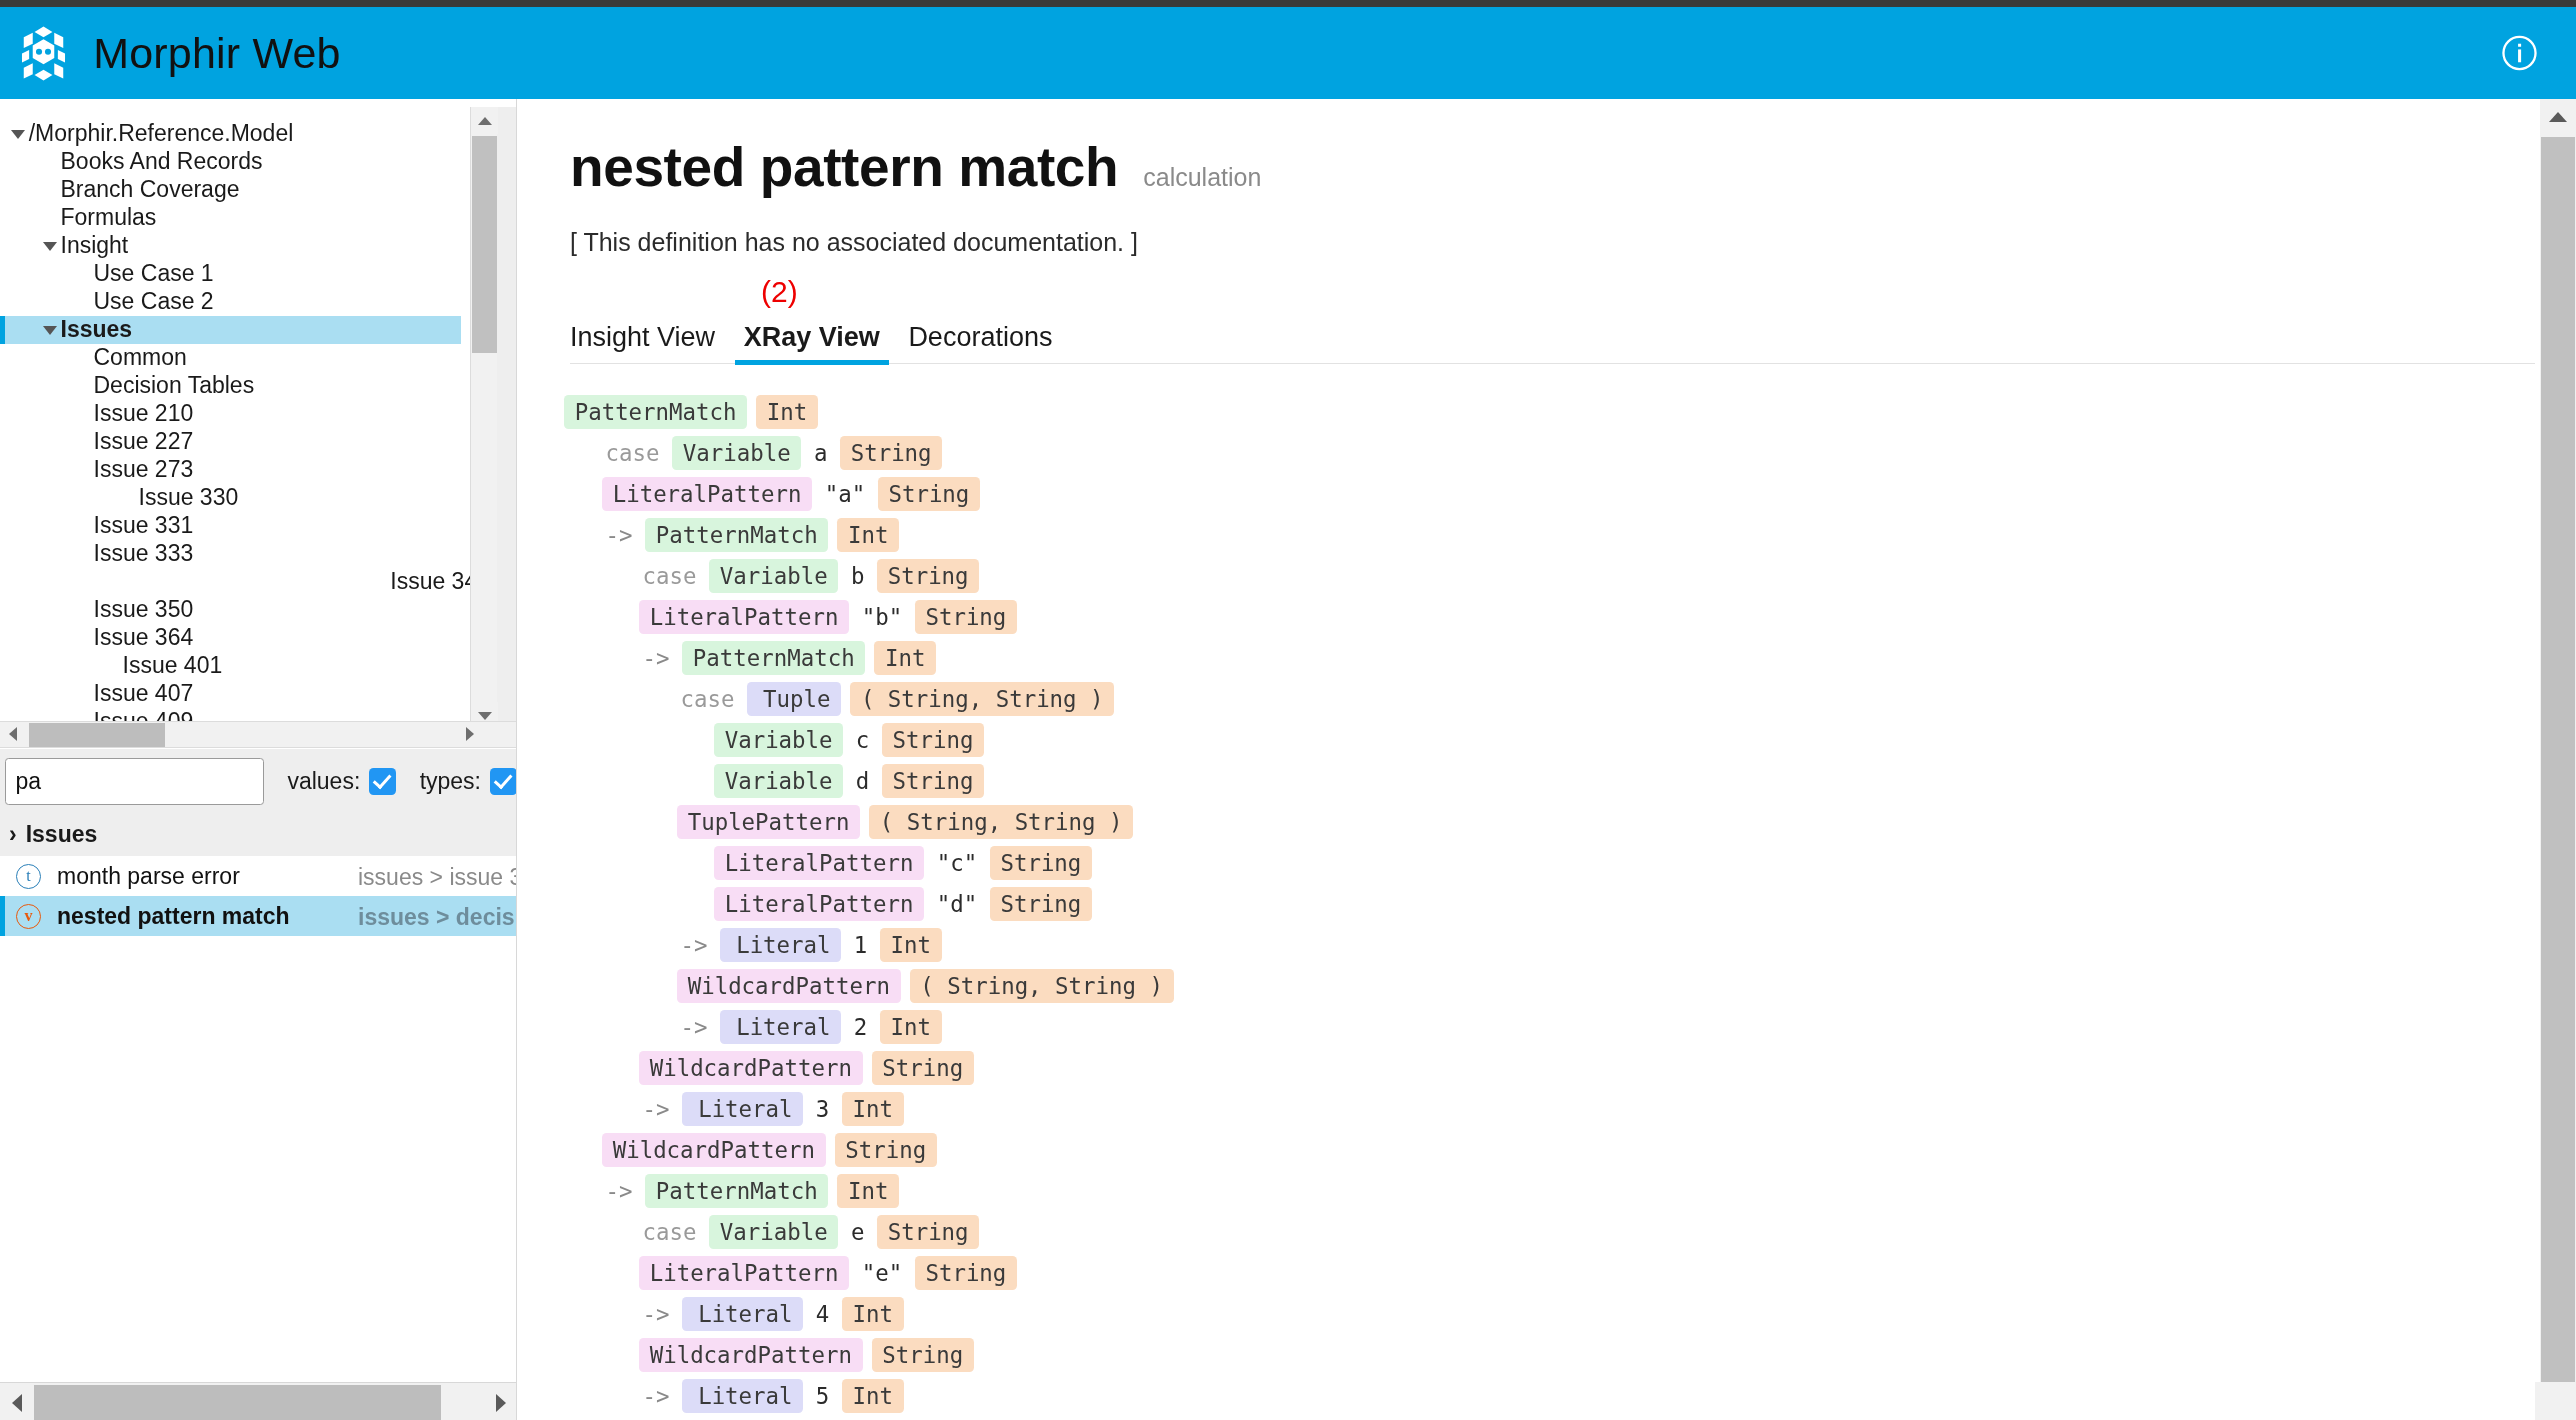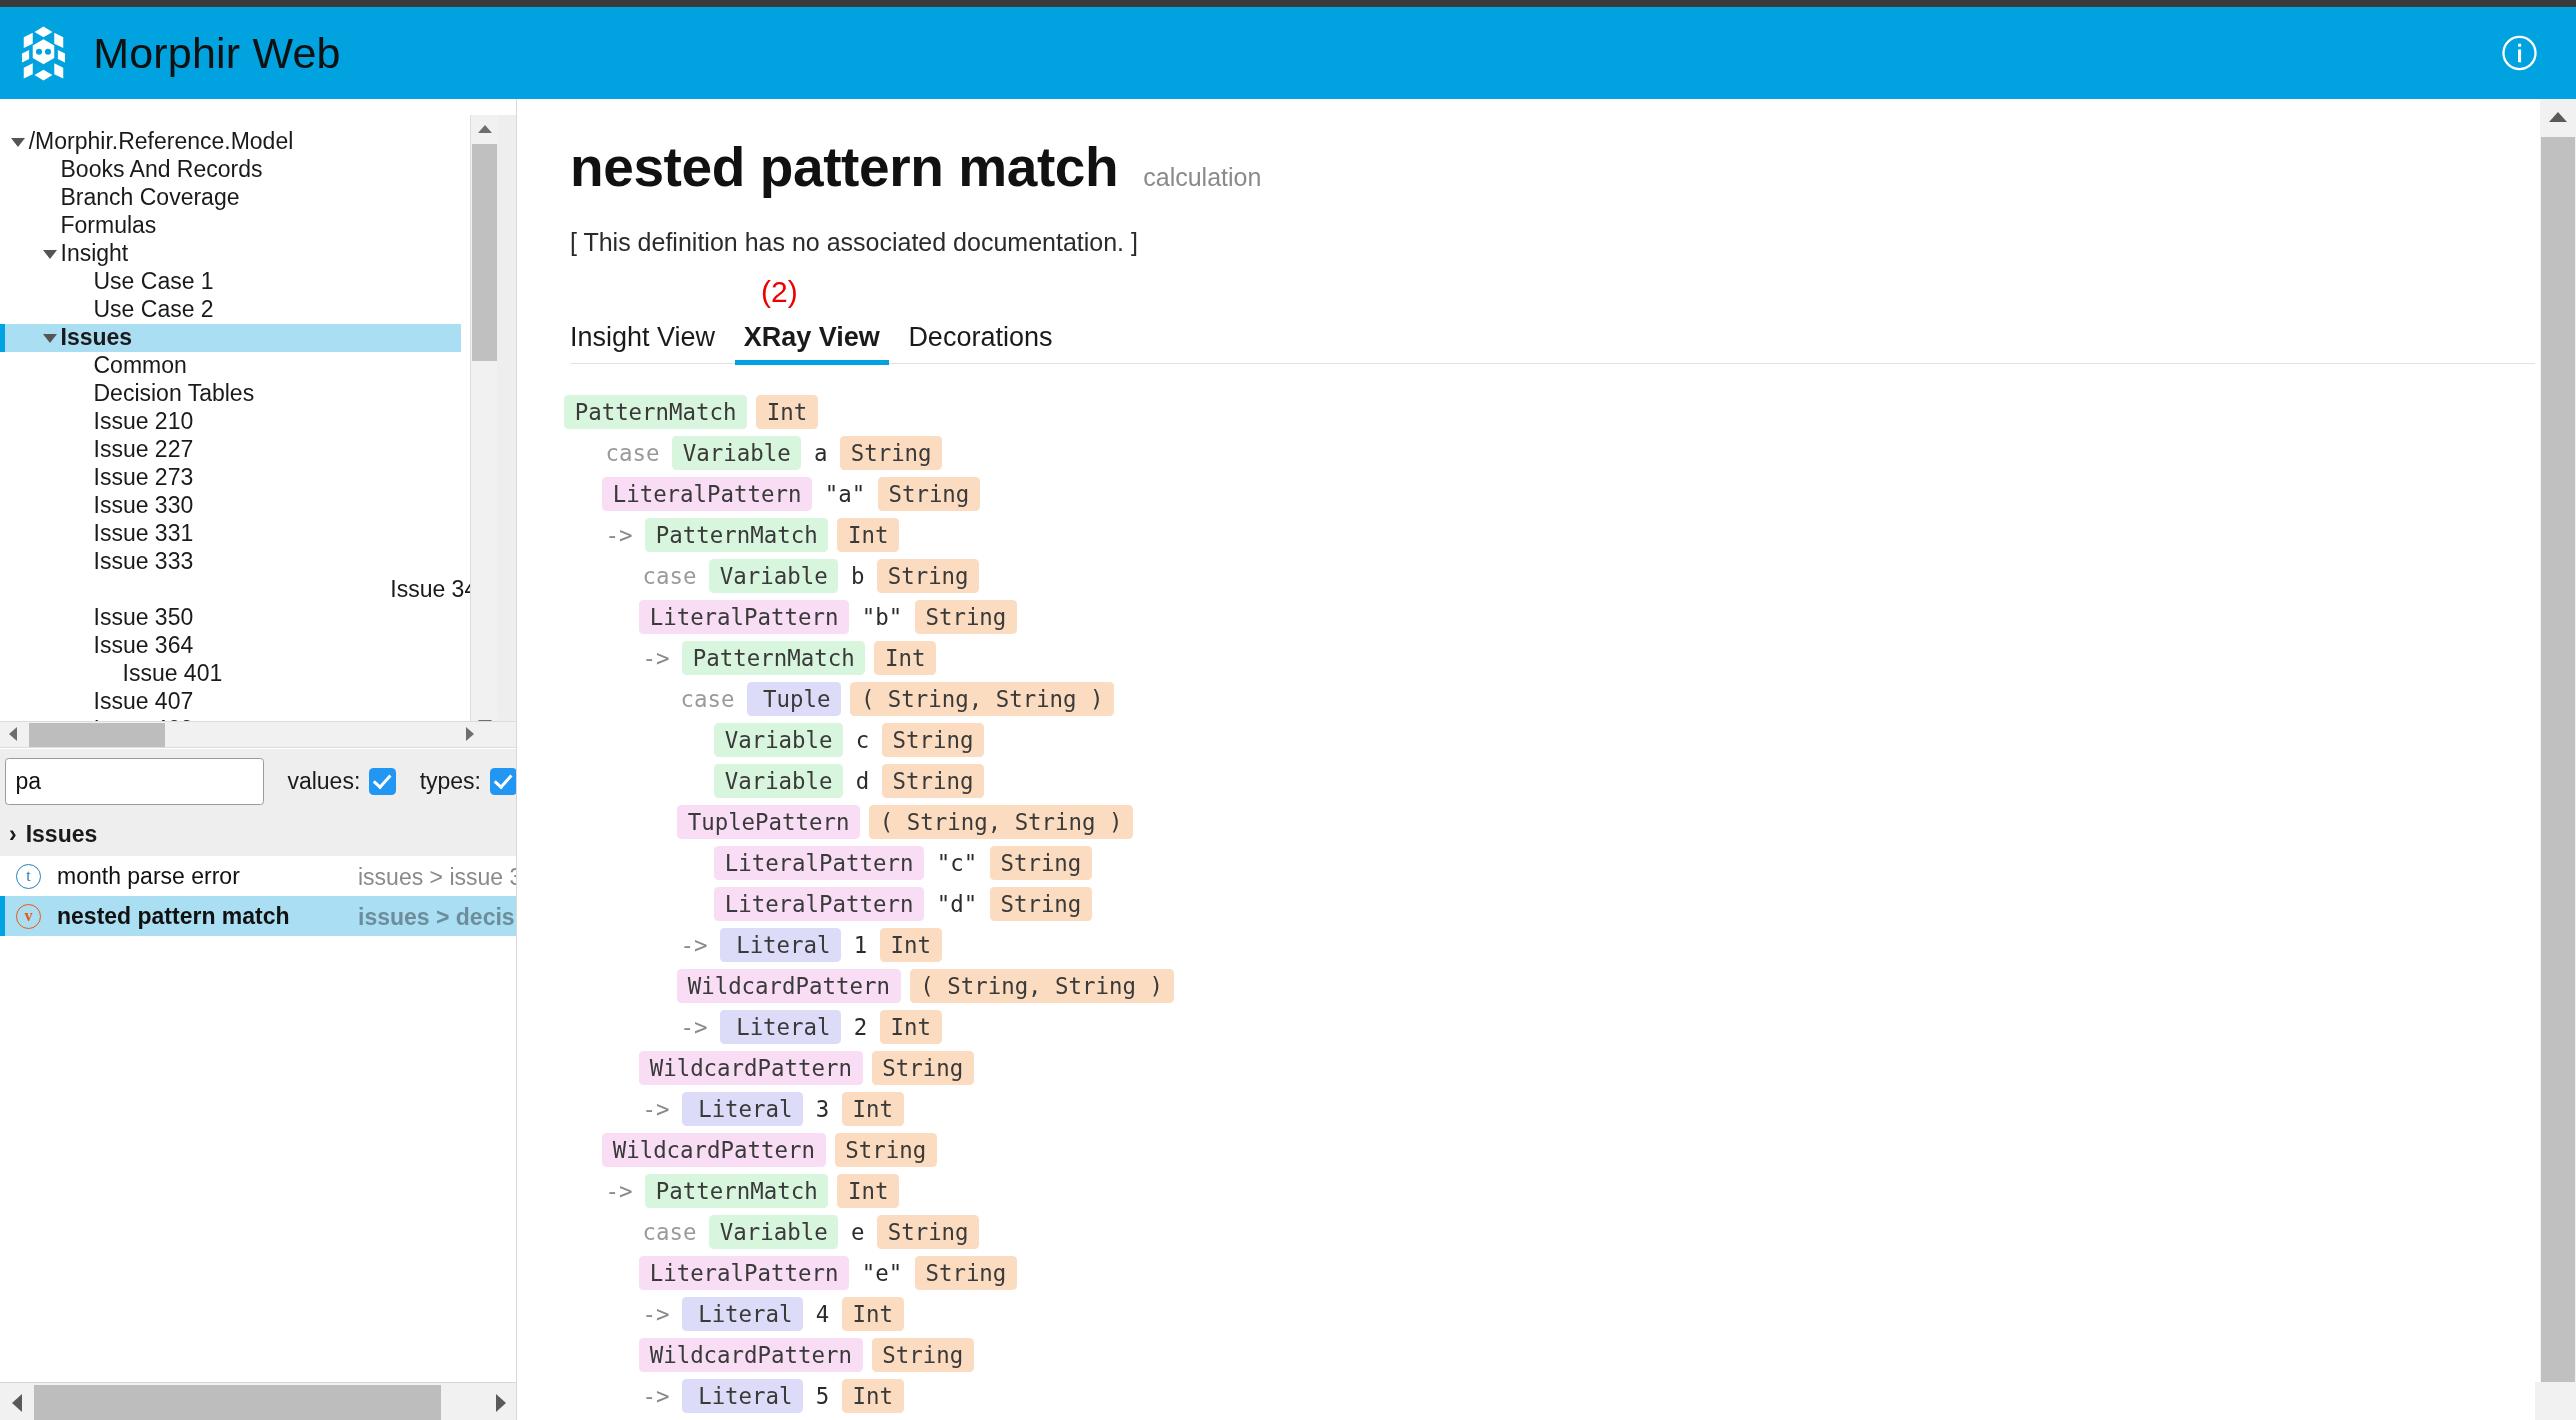--- a/index.html
+++ b/index.html
@@ -53,21 +53,21 @@
   .left-panel {
     position: absolute; top: 99px; left: 0;
     width: 517px; height: 1322px;
     background: #ffffff;
     border-right: 1.8px solid #d8d8d8;
     overflow: hidden;
   }
 
   
   .tree-area {
-    position: absolute; top: 16px; left: 0;
+    position: absolute; top: 8px; left: 0;
     width: 517px; height: 638px;
     overflow: hidden;
     background: #ffffff;
   }
   .tree-scroll {
     position: absolute; top: 0; left: 0;
     width: 490px; height: 622px;
     overflow: hidden;
     padding-top: 12.5px;
   }
@@ -517,21 +517,21 @@
             <span class="tree-label">Issue 210</span>
           </div>
           <div class="tree-row" style="padding-left: 72px;">
             <span class="caret"></span>
             <span class="tree-label">Issue 227</span>
           </div>
           <div class="tree-row" style="padding-left: 72px;">
             <span class="caret"></span>
             <span class="tree-label">Issue 273</span>
           </div>
-          <div class="tree-row" style="padding-left: 72px;">
+          <div class="tree-row" style="padding-left: 72px; gap: 45px;">
             <span class="caret"></span>
             <span class="tree-label">Issue 330</span>
           </div>
           <div class="tree-row" style="padding-left: 72px;">
             <span class="caret"></span>
             <span class="tree-label">Issue 331</span>
           </div>
           <div class="tree-row" style="padding-left: 72px;">
             <span class="caret"></span>
             <span class="tree-label">Issue 333</span>

